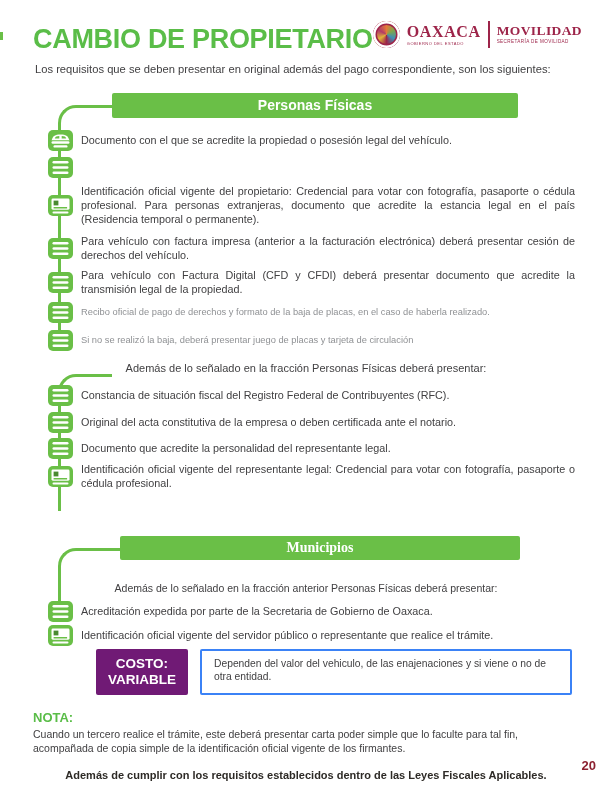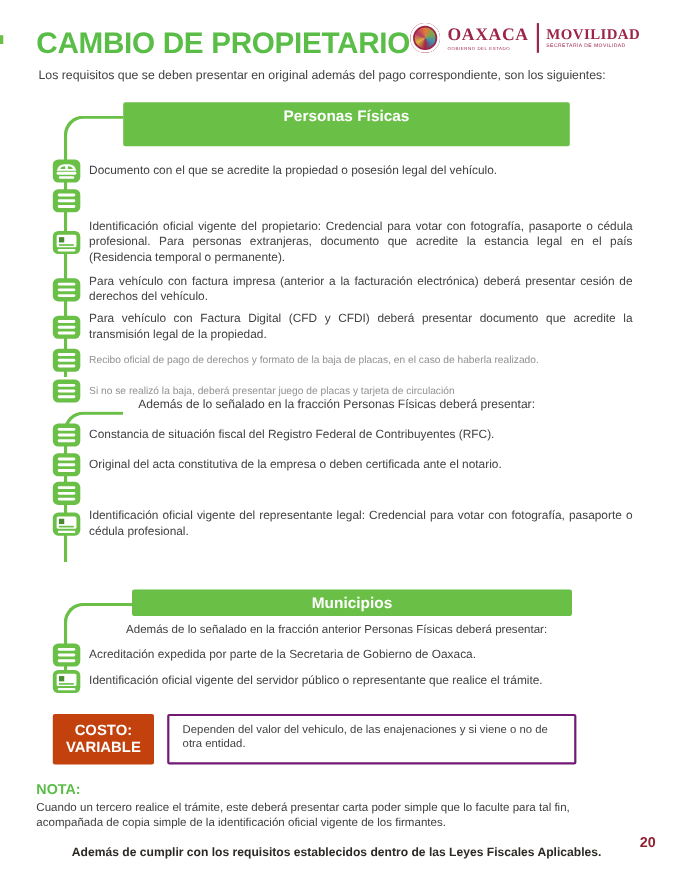--- a/index.html
+++ b/index.html
@@ -26,25 +26,25 @@
   .logo-divider { width:2px; height:27px; background:#9d2449; margin:0 7px; }
   .agency-name { font-family:"Liberation Serif", serif; font-weight:700; font-size:13.5px; letter-spacing:0.4px; color:#9d2449; }
   .agency-tag  { font-size:4.6px; letter-spacing:0.4px; color:#9d2449; margin-top:2px; }
   .intro { position:absolute; left:35px; top:62px; width:548px; font-size:11.2px; line-height:1.32; color:#414042; }
   .bleed { position:absolute; left:0; top:32px; width:3px; height:8px; background:#6abf47; }
 
   
   .section { position:absolute; left:0; width:612px; }
   .s1 { top:93px; } .s2 { top:362px; } .s3 { top:536px; }
   .banner {
-    position:relative; z-index:2; height:40px; line-height:25px; border-radius:2px;
+    position:relative; z-index:2; height:25px; line-height:25px; border-radius:2px;
     background:#6abf47; color:#fff; font-weight:700; font-size:14px; text-align:center;
     margin-left:112px; width:406px; margin-bottom:12px;
   }
-  .s3 .banner { margin-left:120px; width:400px; height:24px; line-height:24px; margin-bottom:6px; }
+  .s3 .banner { margin-left:120px; width:400px; height:24px; line-height:24px; margin-bottom:22px;font-family:Liberation Serif, serif; }
   .s2 .banner { margin-bottom:8px; }
   .connector {
     position:absolute; z-index:0; left:58px; top:12px;
     border-left:3px solid #6abf47; border-top:3px solid #6abf47;
     border-top-left-radius:18px;
   }
   .s1 .connector { width:54px; height:238px; }
   .s2 .connector { width:54px; height:137px; }
   .s3 .connector { width:62px; height:70px; }
   .section-intro { text-align:center; font-size:11px; color:#414042; margin:0 40px 11px 40px; }
@@ -62,27 +62,27 @@
   .s1 .item { margin-bottom:6px; }
   .s1 .i3 { margin-bottom:8px; }
   .s1 .i6 { margin-bottom:7px; }
   .s1 .i7 { margin-bottom:0; }
   .s2 .i1 { margin-bottom:6px; } .s2 .i2 { margin-bottom:5px; } .s2 .i3 { margin-bottom:3px; }
   .s3 .i1 { margin-bottom:3px; }
 
   
   .cost { position:absolute; left:48px; top:649px; display:flex; }
   .cost-label {
-    width:92px; height:46px; background:#c2410c; border-radius:2px;
+    width:92px; height:46px; background:#701a75; border-radius:2px;
     display:flex; flex-direction:column; align-items:center; justify-content:center;
-    color:#fff; font-weight:700; font-size:13.5px; line-height:1.2;
+    color:#fff; font-weight:700; font-size:13.5px; line-height:1.2;margin-left:48px;
   }
   .cost-desc-box {
     margin-left:12px; width:372px; height:46px;
-    border:2px solid #701a75; border-radius:2px; background:#fff;
+    border:2px solid #3b82f6; border-radius:2px; background:#fff;
     padding:6px 12px; font-size:10.3px; line-height:1.3; color:#414042;
   }
 
   
   .nota-label { position:absolute; left:33px; top:710px; font-size:13px; font-weight:700; color:#5abd48; }
   .nota-text  { position:absolute; left:33px; top:728px; width:512px; font-size:10.5px; line-height:1.3; color:#414042; }
   .footer-bold {
     position:absolute; left:0; top:769px; width:612px; text-align:center;
     font-size:11px; font-weight:700; color:#2d2a26; padding:0 55px;
   }
@@ -213,20 +213,21 @@
         </svg>
       </span>
     <p class="itext">Original del acta constitutiva de la empresa o deben certificada ante el notario.</p>
   </div>
   <div class="item i3">
     <span class="tile">
         <svg viewBox="0 0 25 21">
           <use href="#ic-doc"></use>
         </svg>
       </span>
+    <p class="itext">Documento que acredite la personalidad del representante legal.</p>
   </div>
   <div class="item i4 j">
     <span class="tile">
         <svg viewBox="0 0 25 21">
           <use href="#ic-id"></use>
         </svg>
       </span>
     <p class="itext">Identificación oficial vigente del representante legal: Credencial para votar con fotografía, pasaporte o cédula profesional.</p>
   </div>
 </div>

